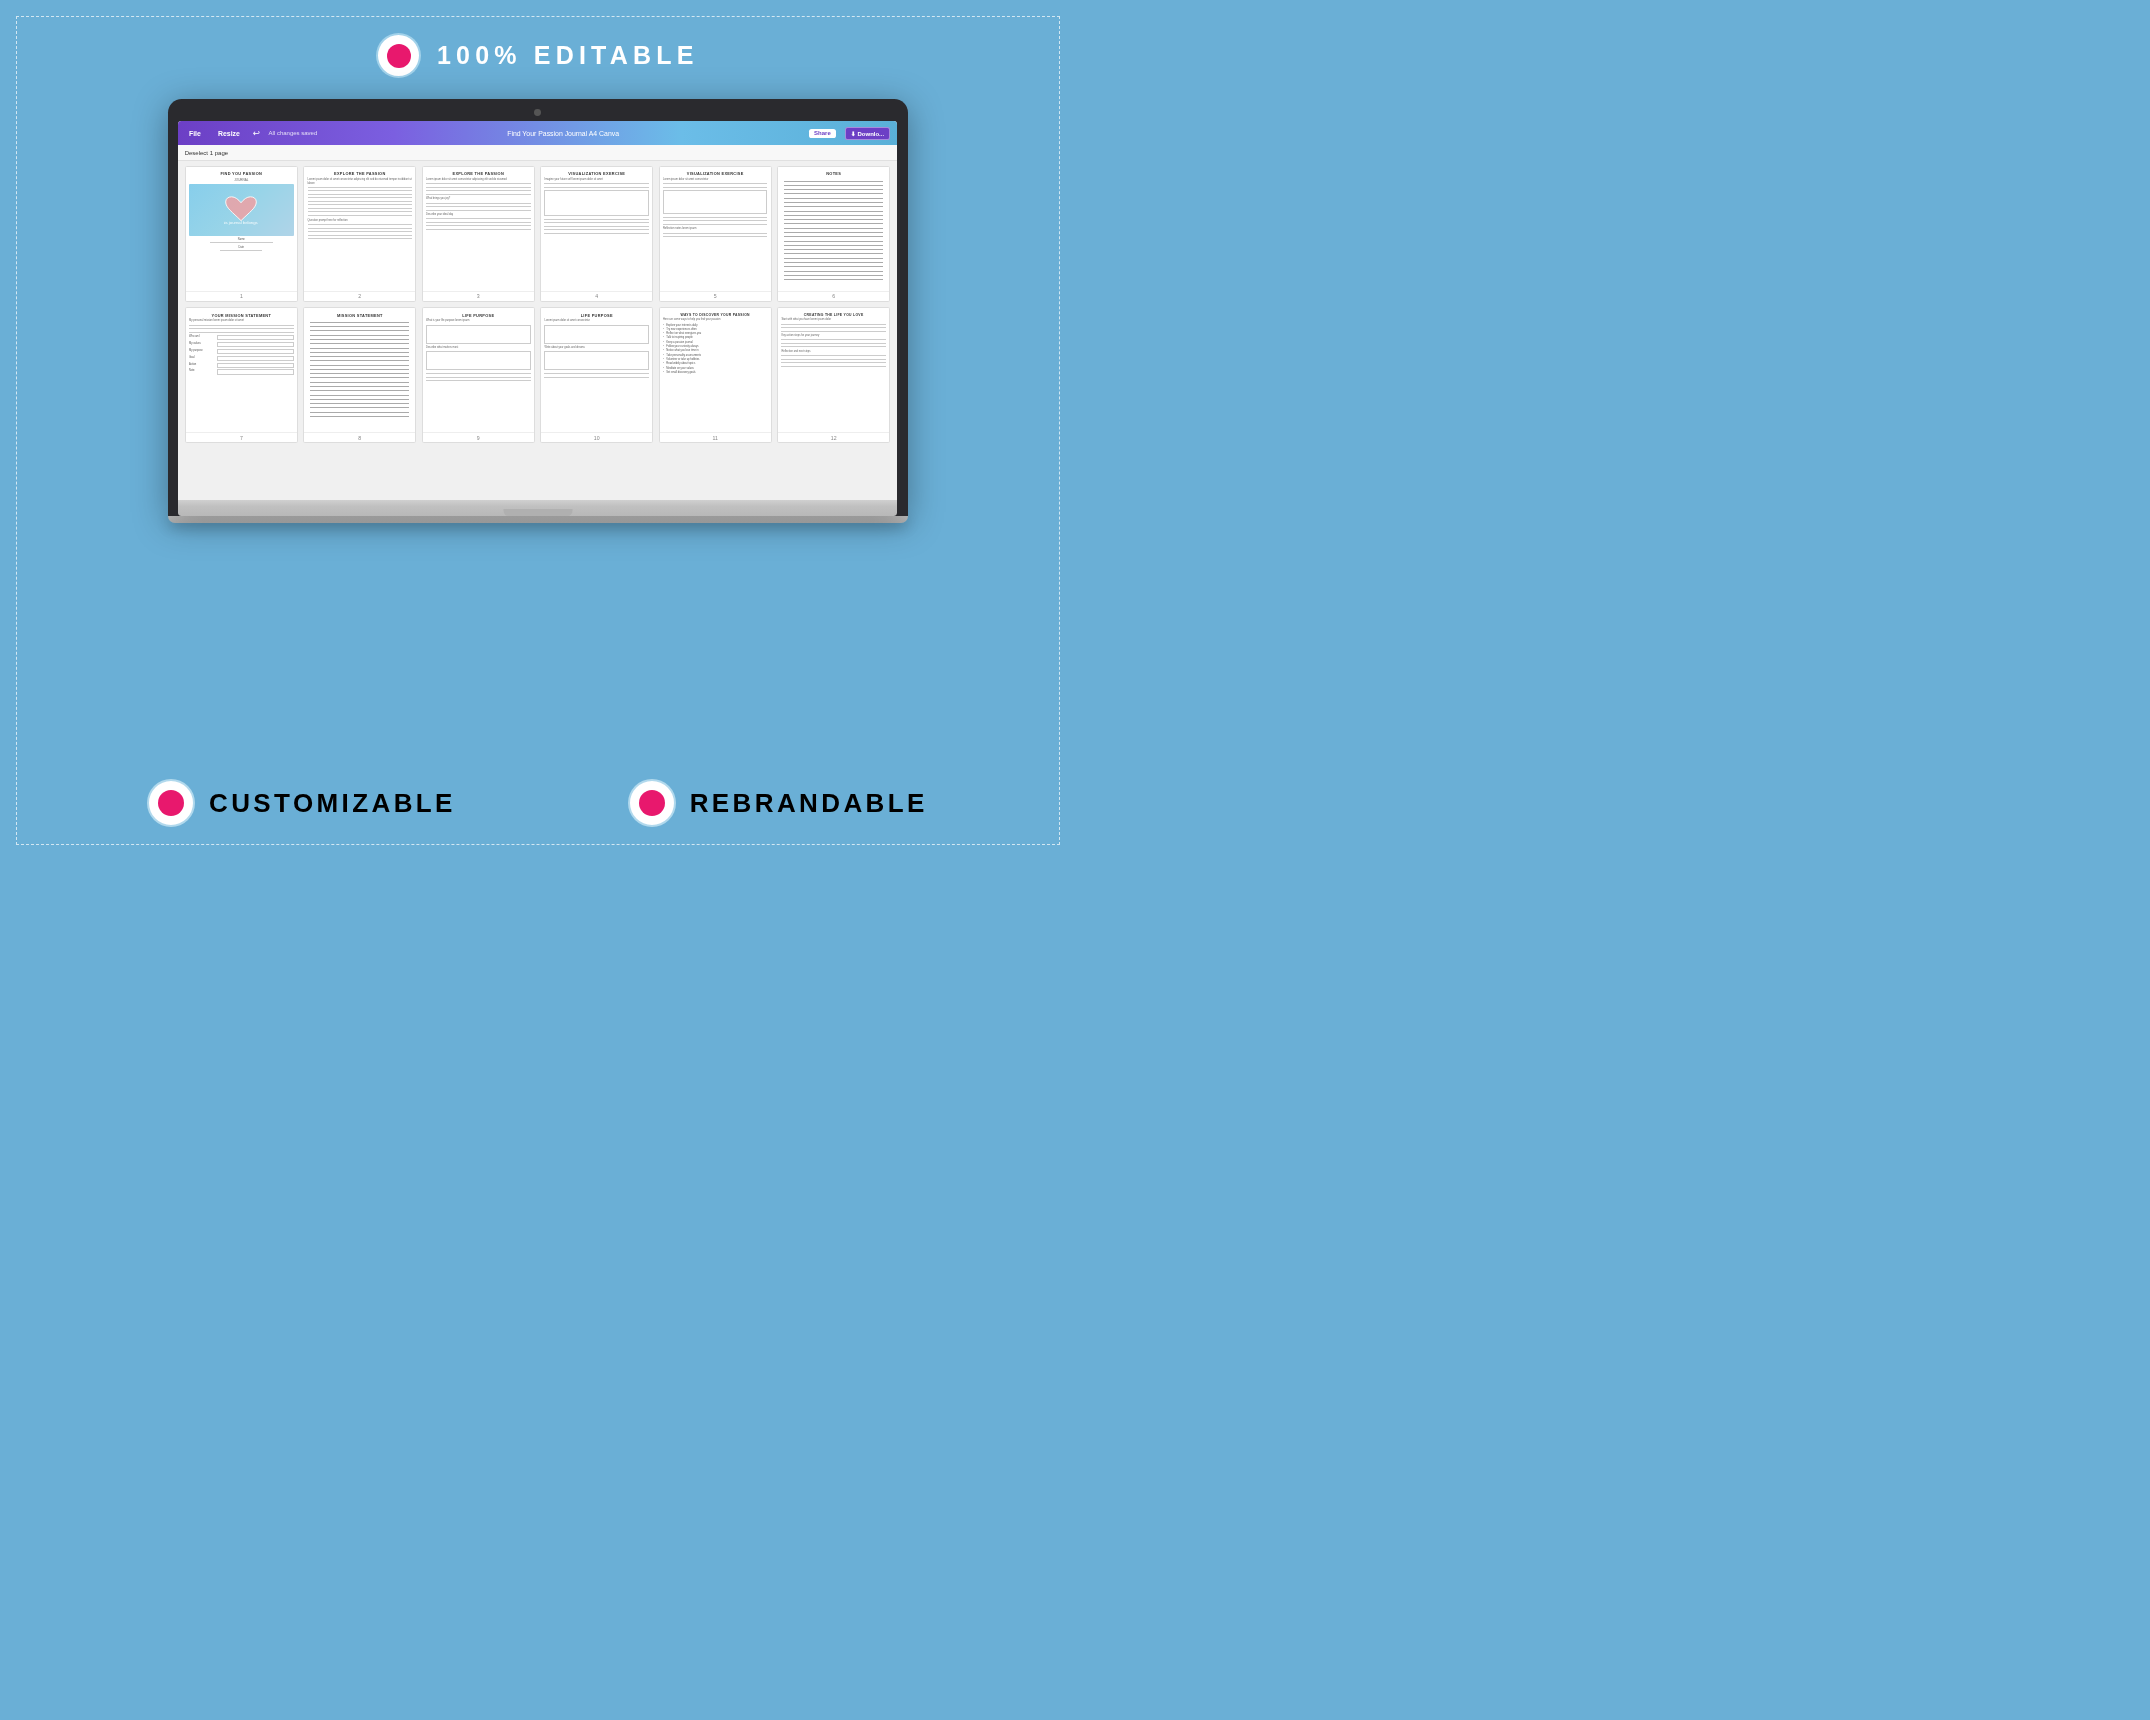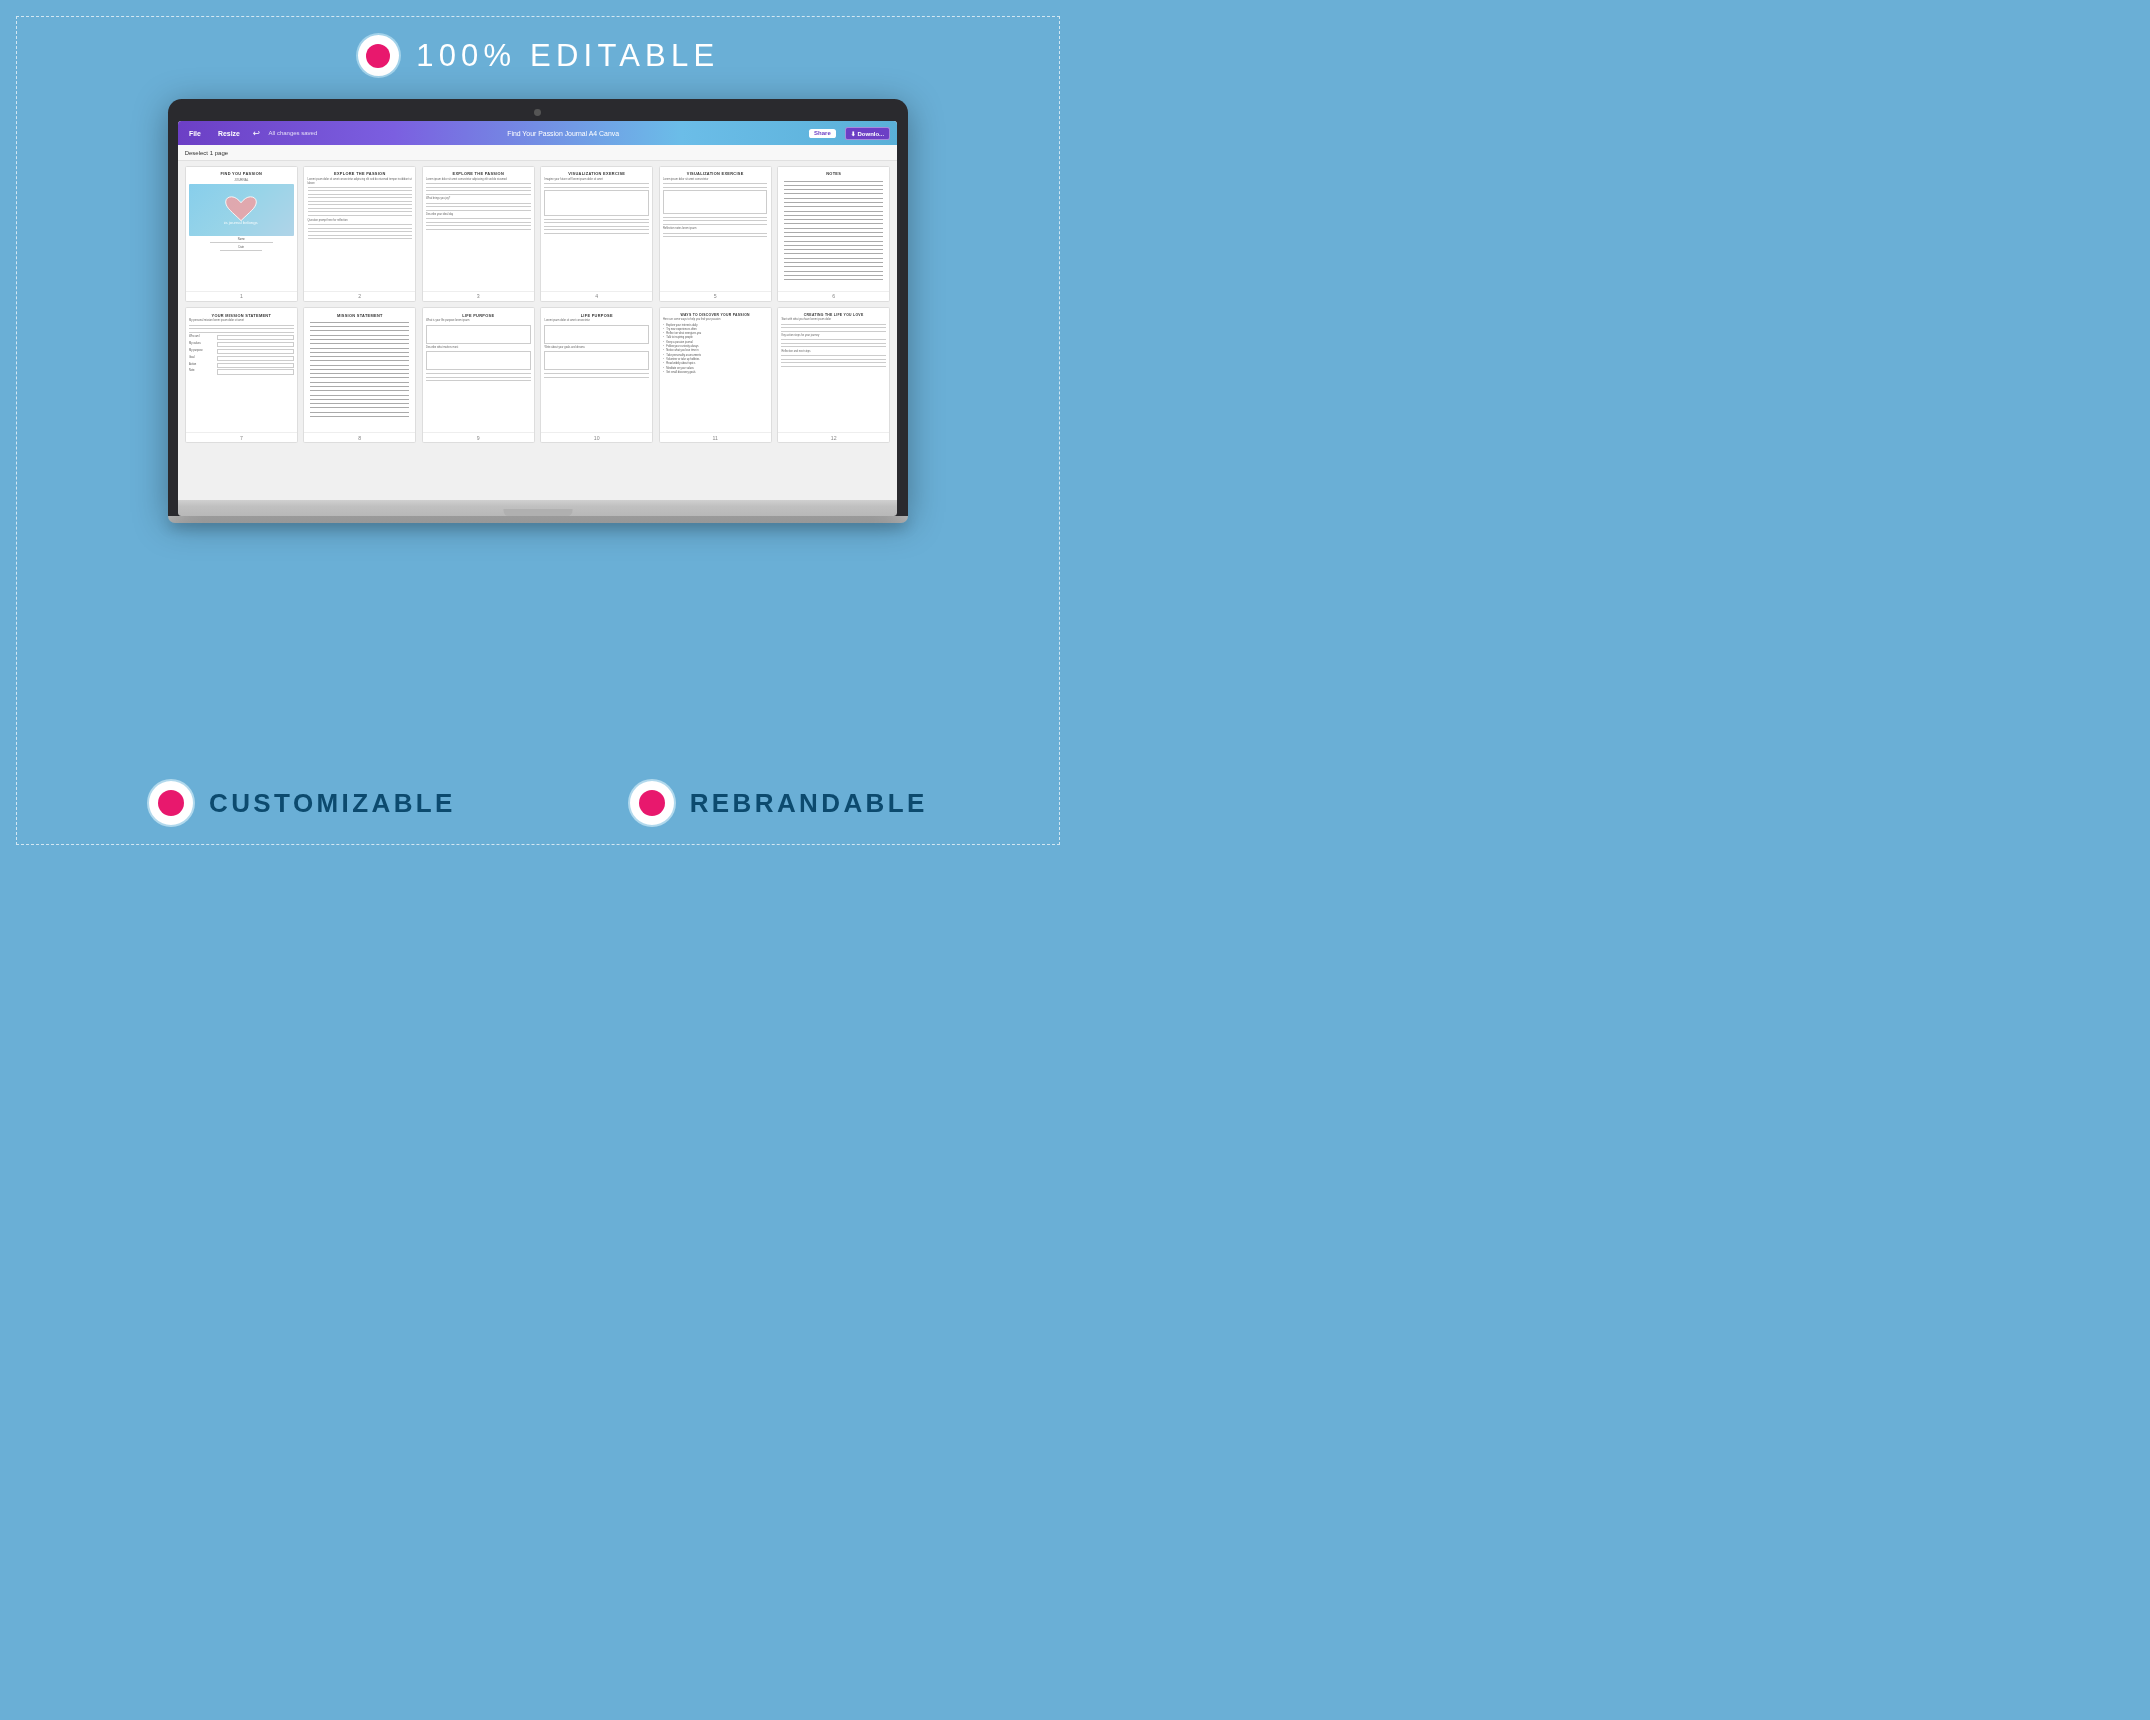--- a/index.html
+++ b/index.html
@@ -37,22 +37,22 @@
       background: white;
       display: flex; align-items: center; justify-content: center;
       border: 2.6px solid rgba(100,180,220,0.6);
     }
     .badge-circle-inner {
       width: 24px; height: 24px;
       border-radius: 50%;
       background: #e8186d;
     }
     .badge-text {
-      font-size: 31px;
-      font-weight: 400;
+      font-size: 25px;
+      font-weight: 700;
       color: white;
       letter-spacing: 5.2px;
       text-transform: uppercase;
     }
 
     
     .laptop-container {
       position: absolute;
       top: 99px;
       left: 50%;
@@ -258,21 +258,21 @@
 
     .bottom-badge-circle-inner {
       width: 26px; height: 26px;
       border-radius: 50%;
       background: #e8186d;
     }
 
     .bottom-badge-text {
       font-size: 26px;
       font-weight: 900;
-      color: #0c4a6e;
+      color: #000000;
       letter-spacing: 3.4px;
       text-transform: uppercase;
     }
 
     
     .laptop-base {
       background: linear-gradient(180deg, #d0d0d0 0%, #c0c0c0 40%, #b8b8b8 100%);
       height: 15.5px;
       border-radius: 0 0 3.4px 3.4px;
       position: relative;

